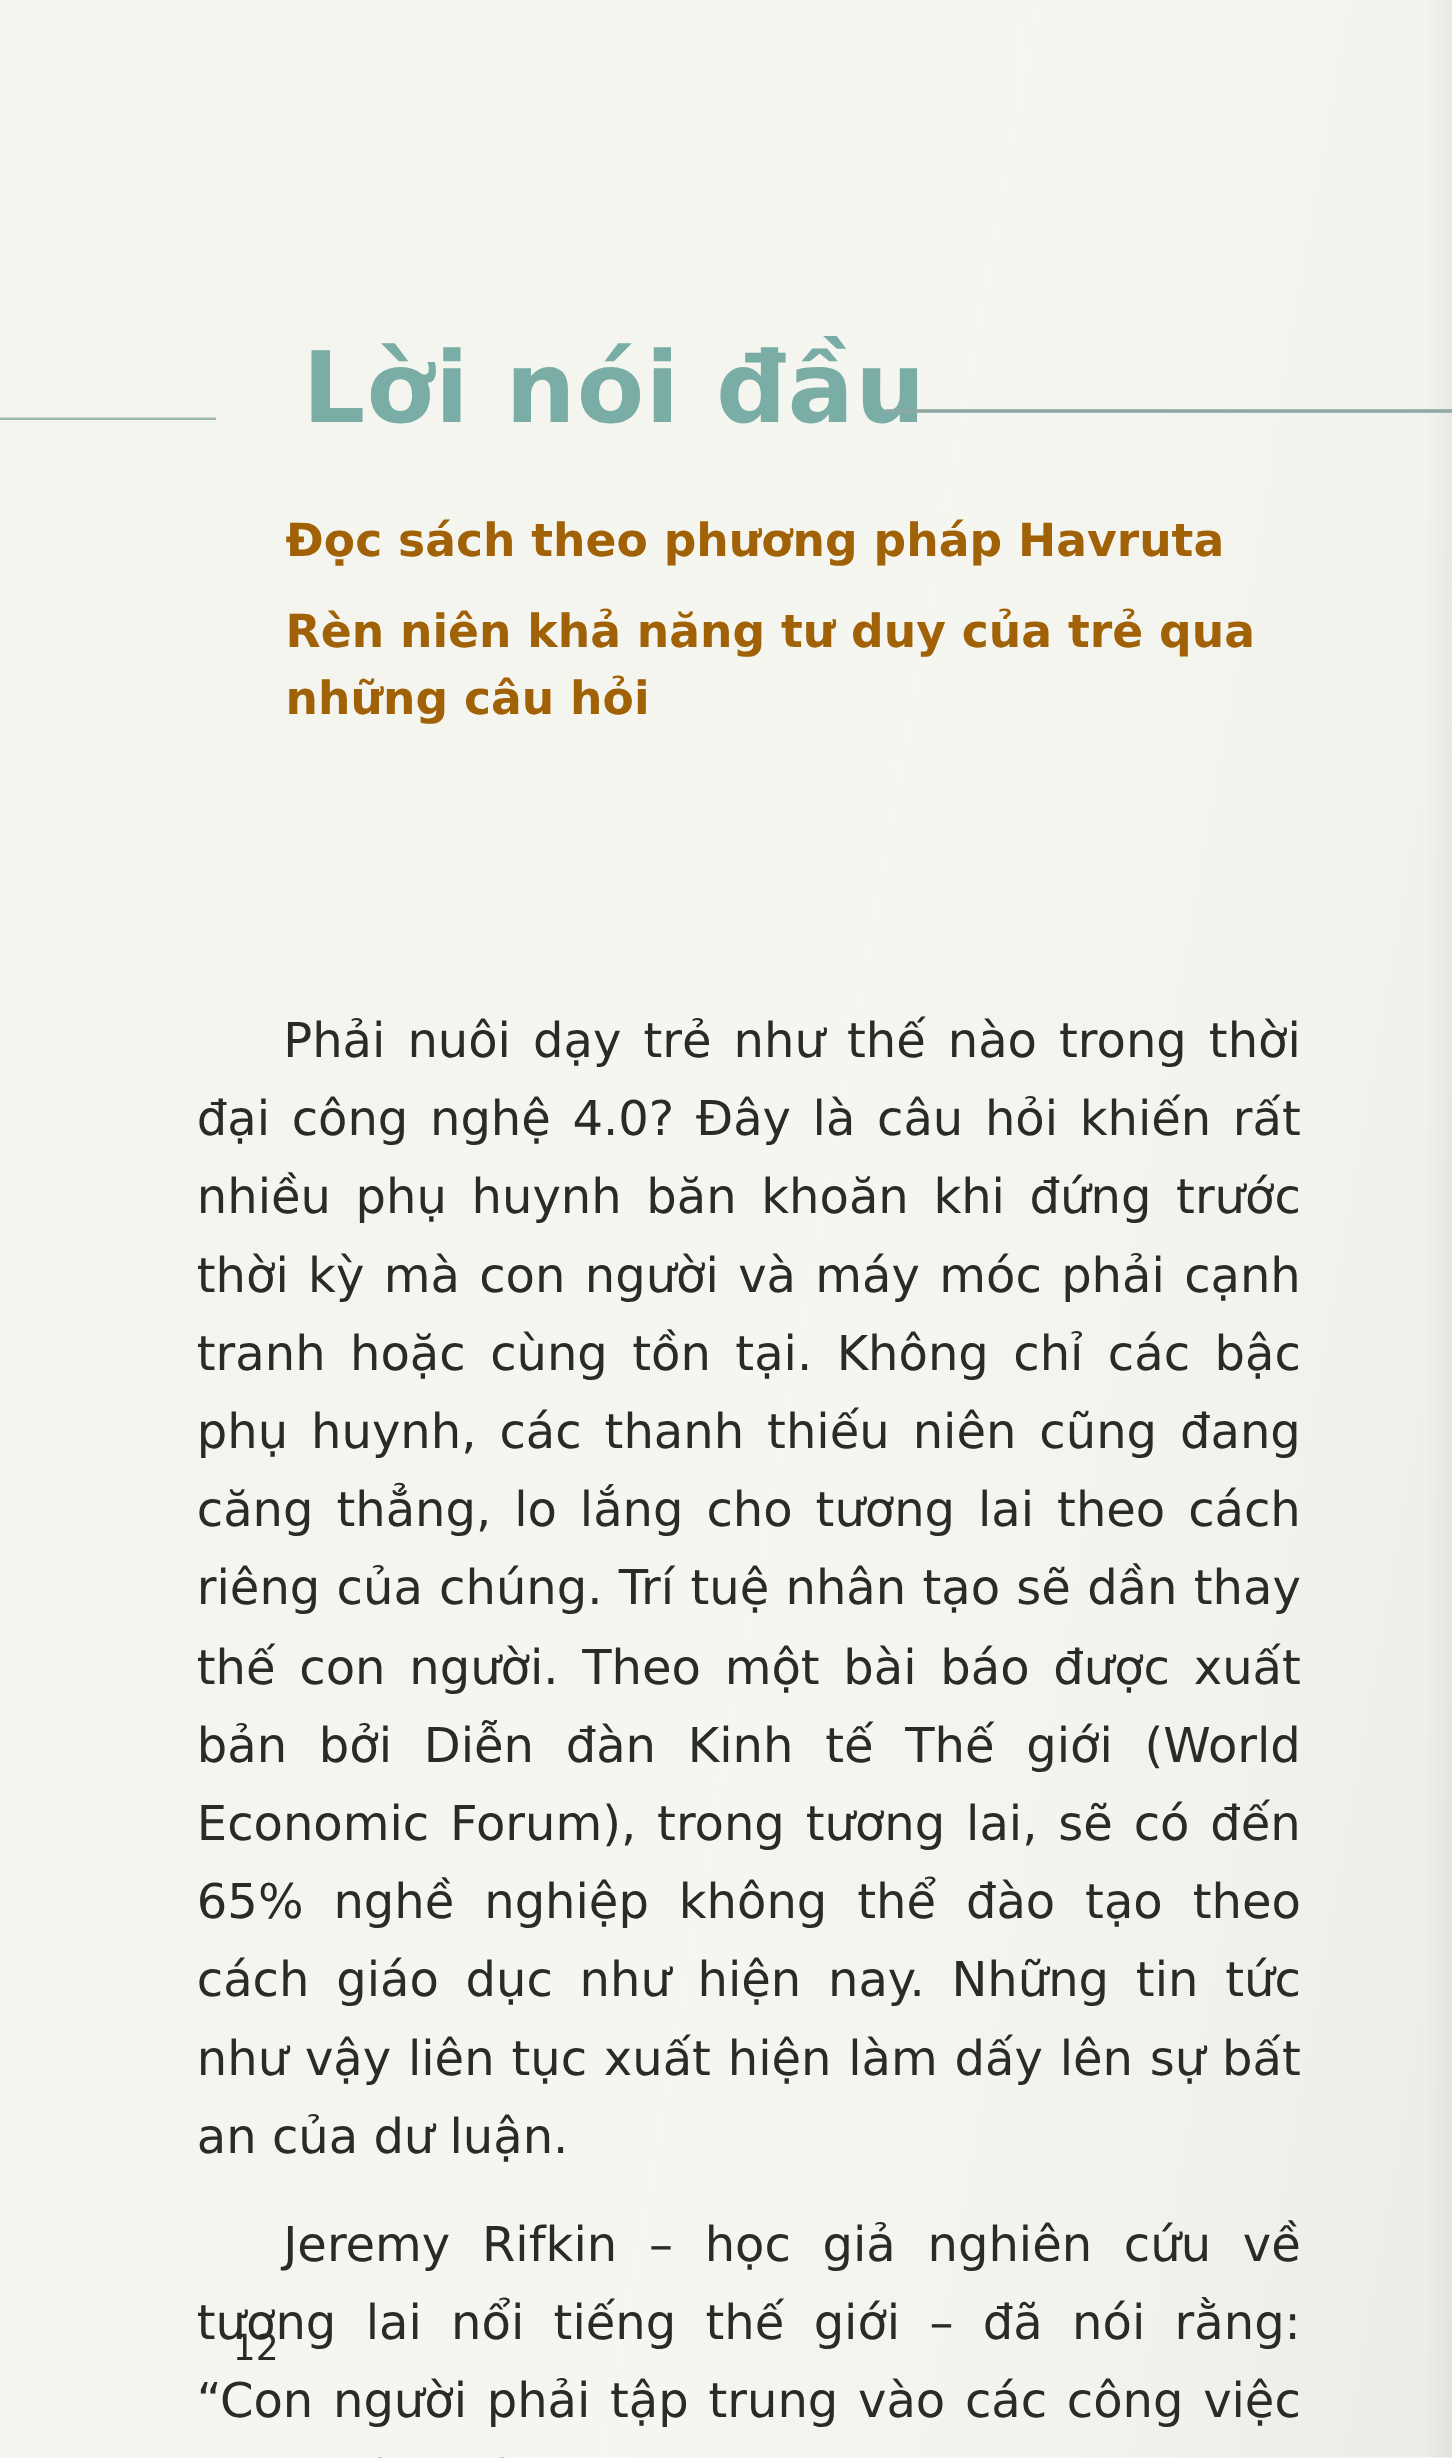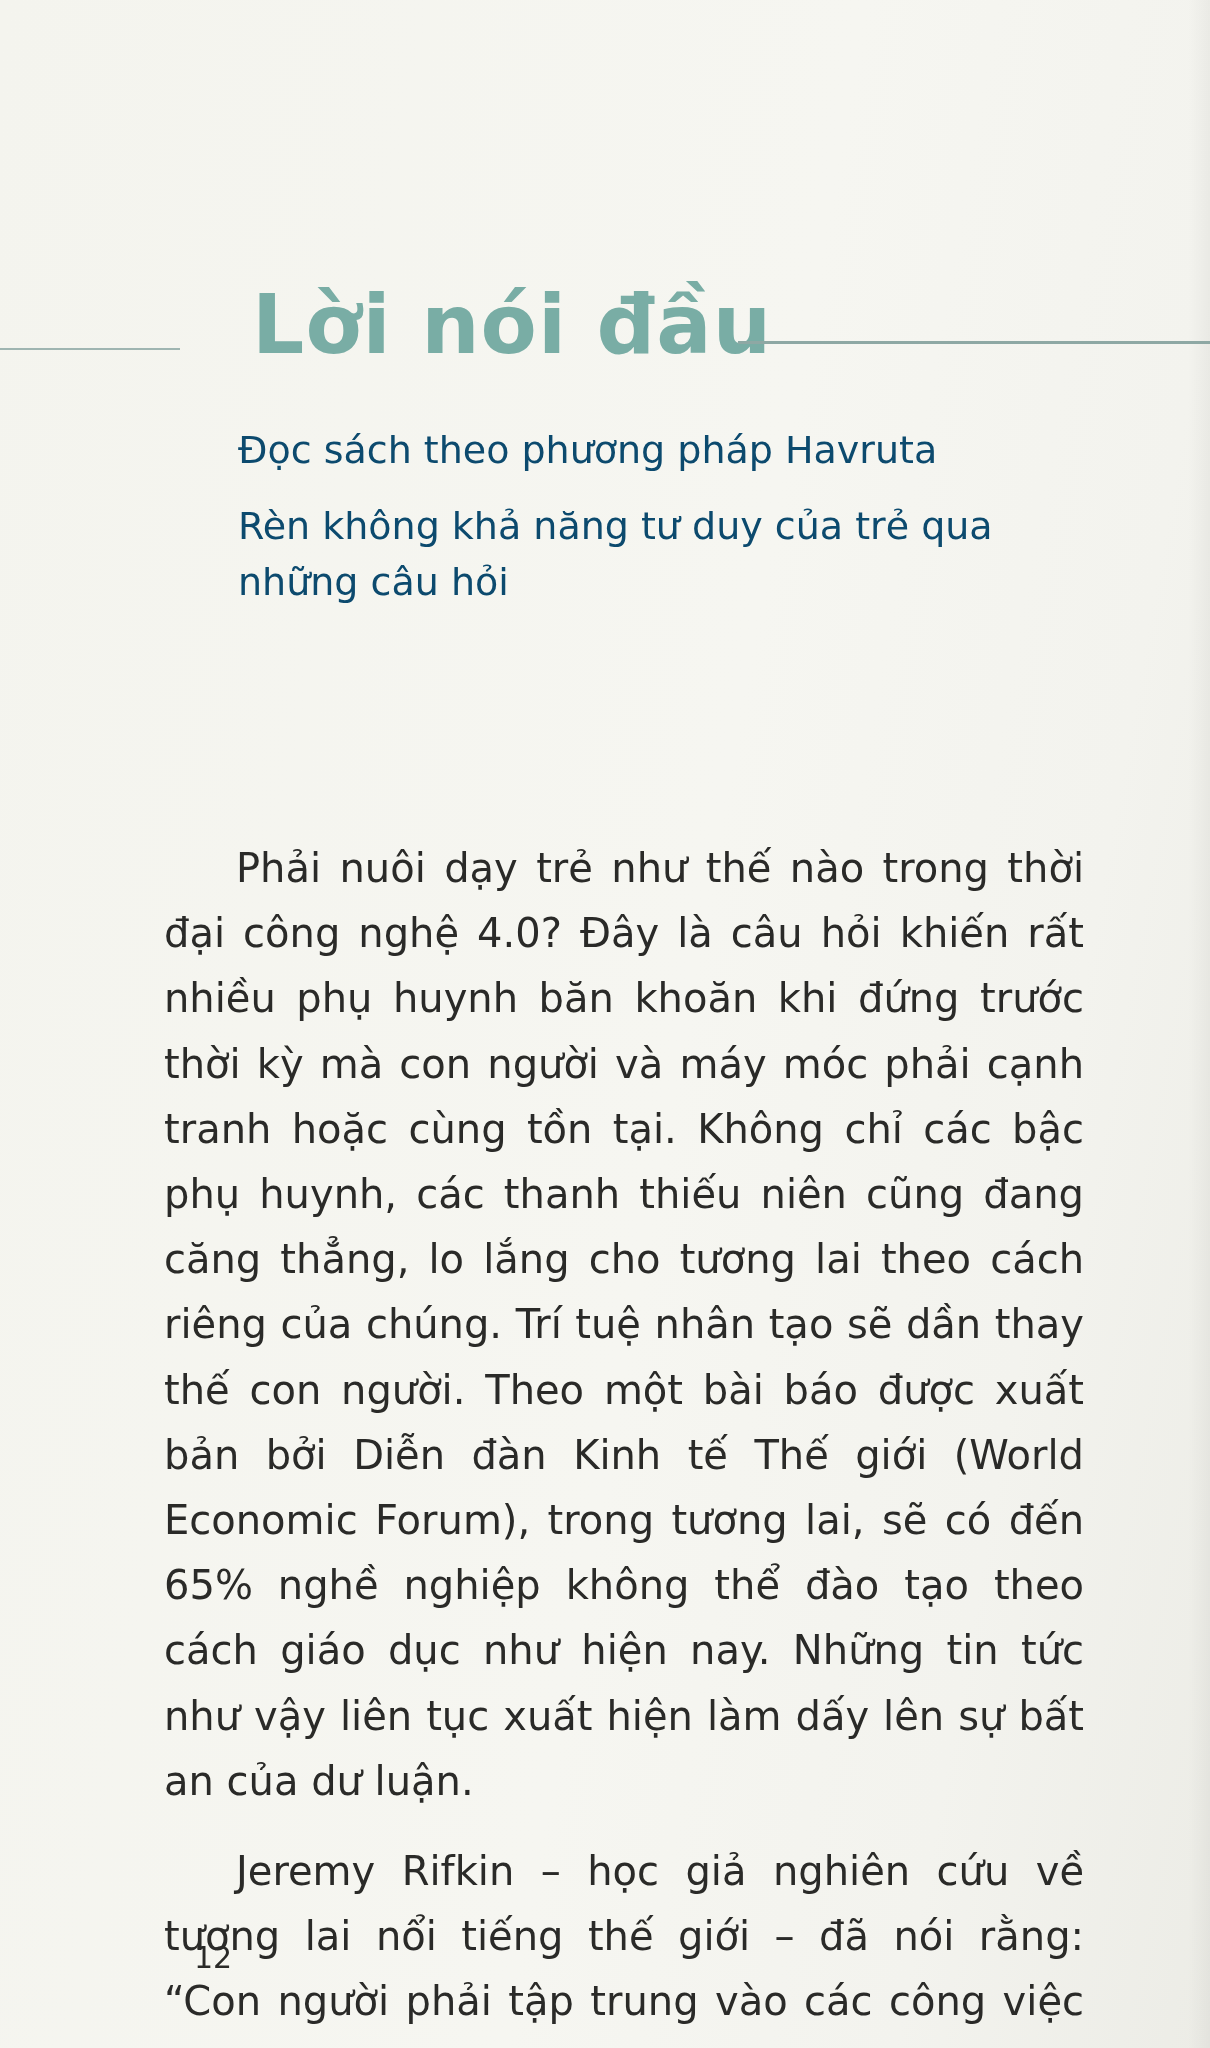--- a/index.html
+++ b/index.html
@@ -54,22 +54,23 @@
       color: #79ada5;
       line-height: 1;
     }
     .subtitles {
       position: absolute;
       left: 238px;
       top: 422px;
       width: 880px;
       font-family: "DejaVu Sans", sans-serif;
       font-size: 38px;
-      color: #0c4a6e;
+      color: #a16207;
       line-height: 56px;
+      font-weight: bold;
     }
     .subtitles p { margin: 0 0 20px 0; }
     .body-text {
       position: absolute;
       left: 164px;
       top: 836px;
       width: 920px;
       font-family: "DejaVu Sans", sans-serif;
       font-size: 40px;
       color: #2a2a28;
@@ -95,21 +96,21 @@
 
 <div class="page">
   <div class="page-edge"></div>
 
   <div class="rule-left"></div>
   <h1 class="chapter-title">Lời nói đầu</h1>
   <div class="rule-right"></div>
 
   <div class="subtitles">
     <p>Đọc sách theo phương pháp Havruta</p>
-    <p>Rèn không khả năng tư duy của trẻ qua những câu hỏi</p>
+    <p>Rèn niên khả năng tư duy của trẻ qua những câu hỏi</p>
   </div>
 
   <div class="body-text">
     <p>Phải nuôi dạy trẻ như thế nào trong thời đại công nghệ 4.0? Đây là câu hỏi khiến rất nhiều phụ huynh băn khoăn khi đứng trước thời kỳ mà con người và máy móc phải cạnh tranh hoặc cùng tồn tại. Không chỉ các bậc phụ huynh, các thanh thiếu niên cũng đang căng thẳng, lo lắng cho tương lai theo cách riêng của chúng. Trí tuệ nhân tạo sẽ dần thay thế con người. Theo một bài báo được xuất bản bởi Diễn đàn Kinh tế Thế giới (World Economic Forum), trong tương lai, sẽ có đến 65% nghề nghiệp không thể đào tạo theo cách giáo dục như hiện nay. Những tin tức như vậy liên tục xuất hiện làm dấy lên sự bất an của dư luận.</p>
     <p>Jeremy Rifkin – học giả nghiên cứu về tương lai nổi tiếng thế giới – đã nói rằng: “Con người phải tập trung vào các công việc mang tính sáng tạo hơn –</p>
   </div>
 
   <div class="page-number">12</div>
 </div>
 

